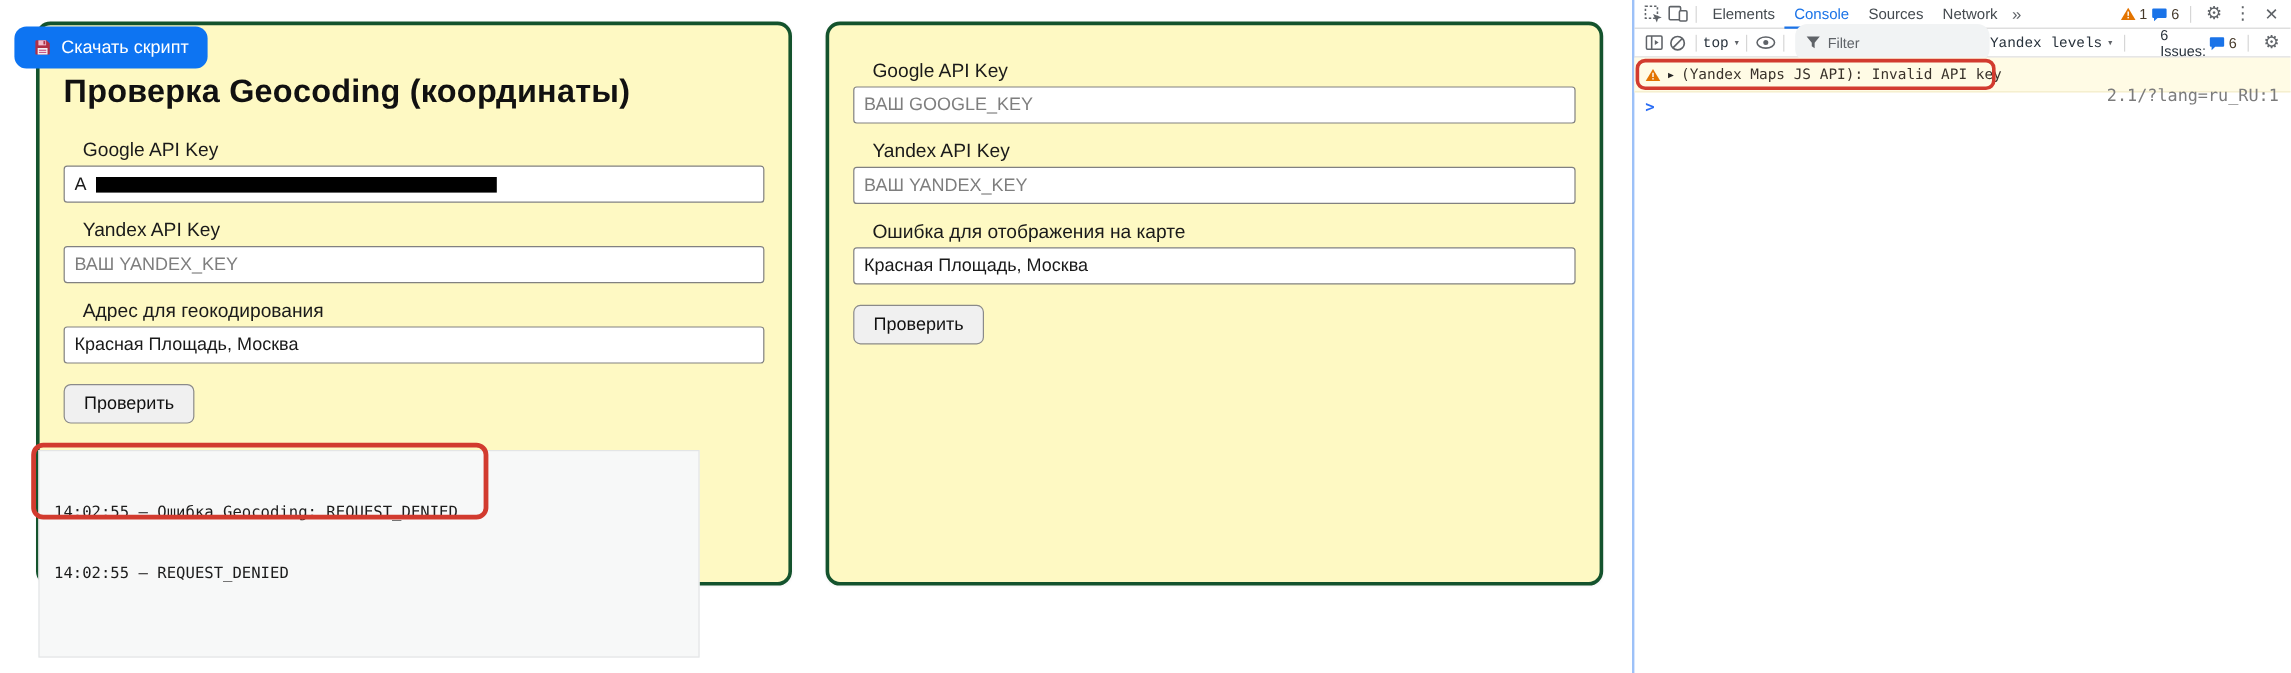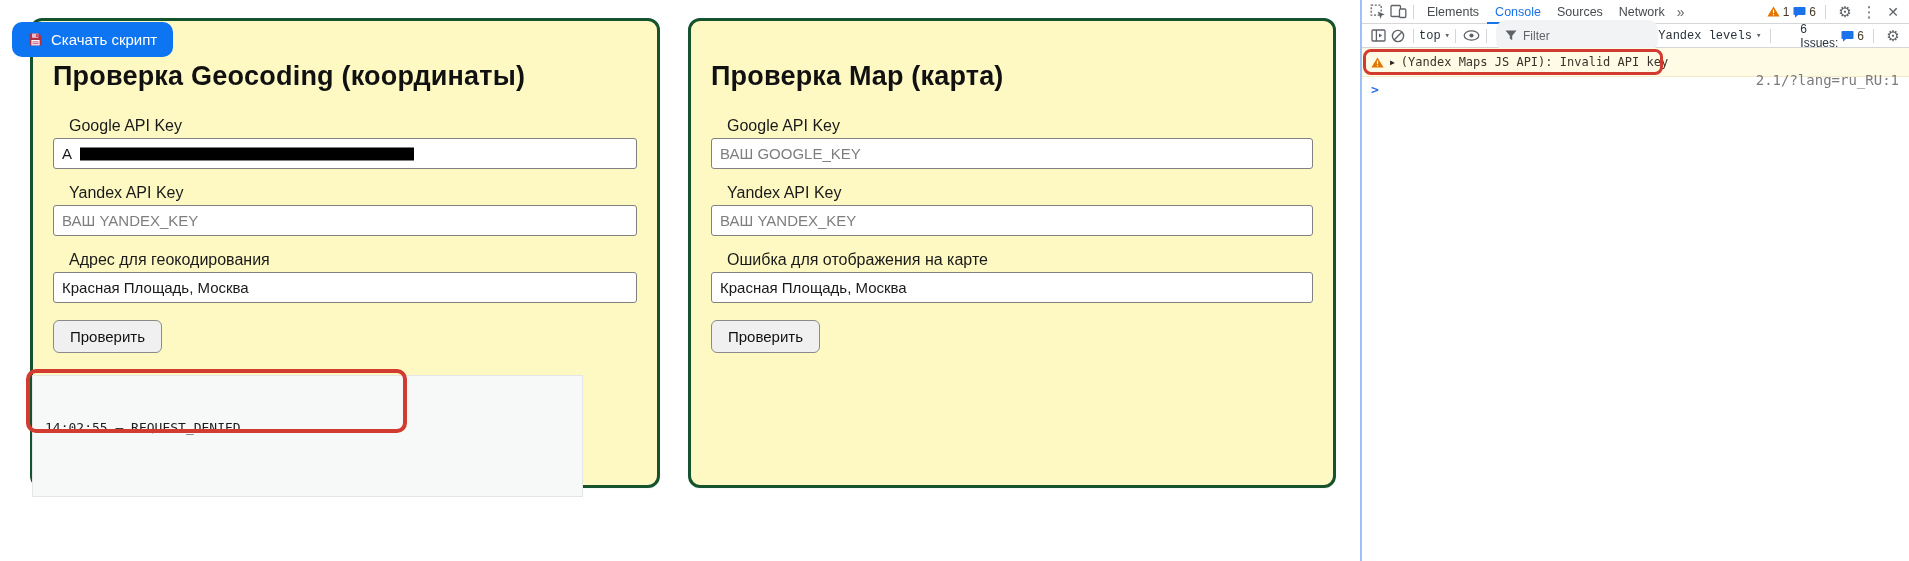--- a/index.html
+++ b/index.html
@@ -106,27 +106,27 @@
         <label class="field-label">Yandex API Key</label>
         <input class="txt-input" type="text" placeholder="ВАШ YANDEX_KEY" style="">
 
         <label class="field-label">Адрес для геокодирования</label>
         <input class="txt-input" type="text" value="Красная Площадь, Москва" style="">
 
         <button class="check-btn">Проверить</button>
 
 
         <div class="log-box">
+          <div class="log-line">14:02:55 — Ошибка Geocoding: REQUEST_DENIED</div>
           <div class="log-line">14:02:55 — REQUEST_DENIED</div>
           <div class="log-annotation"></div>
         </div>
       </section>
 
       <section class="card card-map">
-        <h1>Проверка Map (карта)</h1>
 
         <label class="field-label first">Google API Key</label>
         <input class="txt-input" type="text" placeholder="ВАШ GOOGLE_KEY" style="">
 
         <label class="field-label">Yandex API Key</label>
         <input class="txt-input" type="text" placeholder="ВАШ YANDEX_KEY" style="">
 
         <label class="field-label">Ошибка для отображения на карте</label>
         <input class="txt-input" type="text" value="Красная Площадь, Москва" style="">
 

